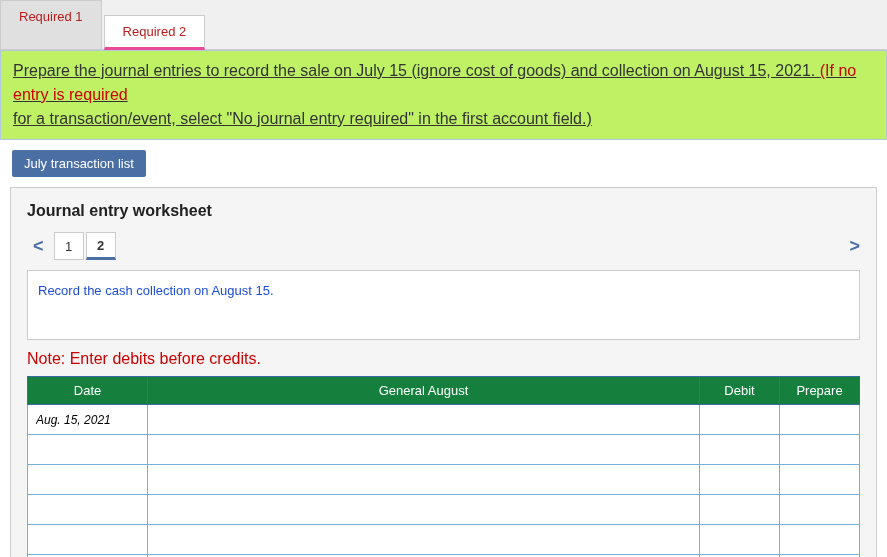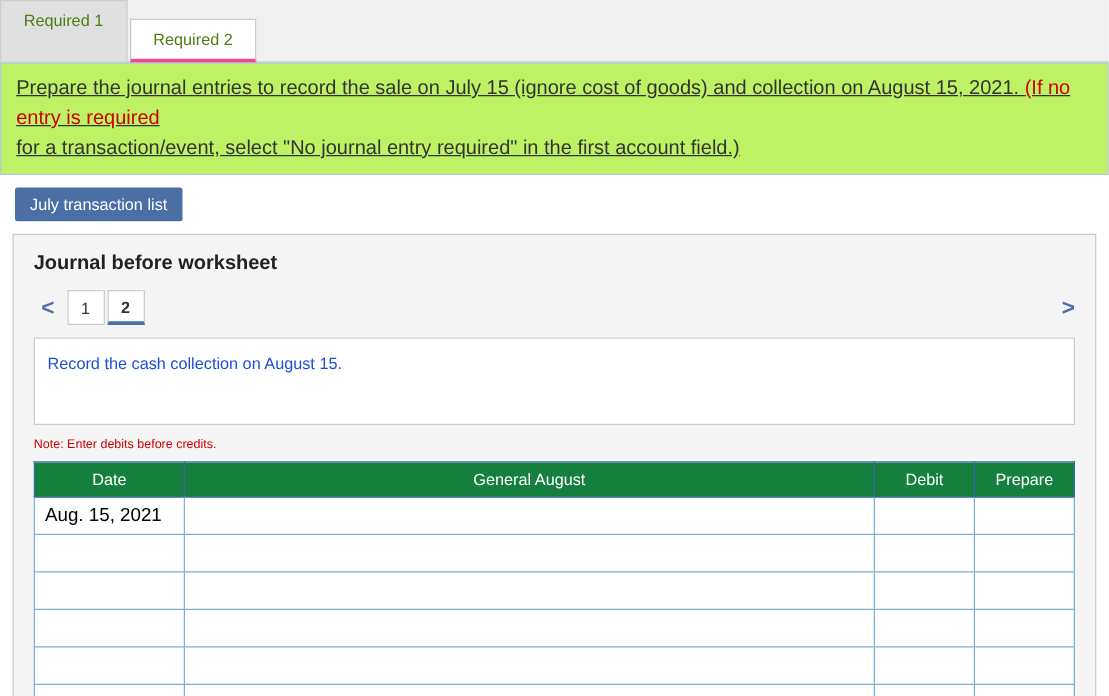--- a/index.html
+++ b/index.html
@@ -17,21 +17,21 @@
       border-bottom: 1px solid #ccc;
       background: #f0f0f0;
     }
     .tab {
       padding: 8px 18px;
       cursor: pointer;
       border: 1px solid #ccc;
       border-bottom: none;
       background: #e0e0e0;
       font-size: 13px;
-      color: #4d7c0f;
+      color: #b91c1c;
       margin-right: 2px;
     }
     .tab.active {
       background: #fff;
       border-bottom: 3px solid #ec4899;
       margin-bottom: -1px;
       z-index: 1;
       margin-top: 15px;
     }
 
@@ -130,21 +130,21 @@
       padding: 12px 10px;
       min-height: 70px;
       font-size: 13px;
       color: #1d4ed8;
       margin-bottom: 10px;
     }
 
     
     .note-text {
       color: #c00;
-      font-size: 10px;
+      font-size: 16px;
       margin-bottom: 8px;
     }
 
     
     .journal-table {
       width: 100%;
       border-collapse: collapse;
       background: #fff;
     }
     .journal-table thead tr {
@@ -163,23 +163,24 @@
     }
     .journal-table tbody td {
       border: 1px solid #7ab0d8;
       padding: 2px 6px;
       font-size: 12px;
     }
     .journal-table tbody td input {
       border: none;
       outline: none;
       width: 100%;
-      font-size: 15px;
+      font-size: 12px;
       background: transparent;
       padding: 2px;
+      font-style: italic;
     }
     .col-date { width: 120px; }
     .col-journal { width: auto; }
     .col-debit { width: 80px; }
     .col-credit { width: 80px; }
 
     
     .bottom-buttons {
       display: flex;
       align-items: center;
@@ -203,21 +204,21 @@
 <div class="info-bar">
   <span>Prepare the journal entries to record the sale on July 15 (ignore cost of goods) and collection on August 15, 2021. </span><span class="red">(If no entry is required</span><br>
   <span>for a transaction/event, select "No journal entry required" in the first account field.)</span>
 </div>
 
 
 <button class="btn-transaction">July transaction list</button>
 
 
 <div class="worksheet-container">
-  <div class="worksheet-title">Journal before worksheet</div>
+  <div class="worksheet-title">Journal entry worksheet</div>
 
   <div class="nav-row">
     <button class="nav-btn">&lt;</button>
     <div class="nav-pages">
       <div class="nav-page">1</div>
       <div class="nav-page active">2</div>
     </div>
     <span class="nav-right">&gt;</span>
   </div>
 

